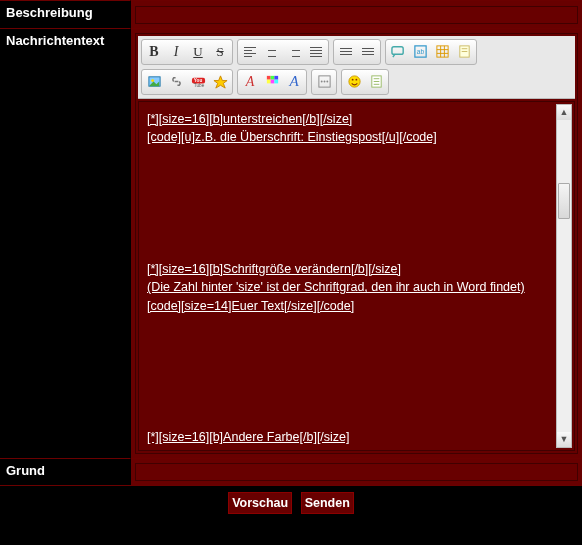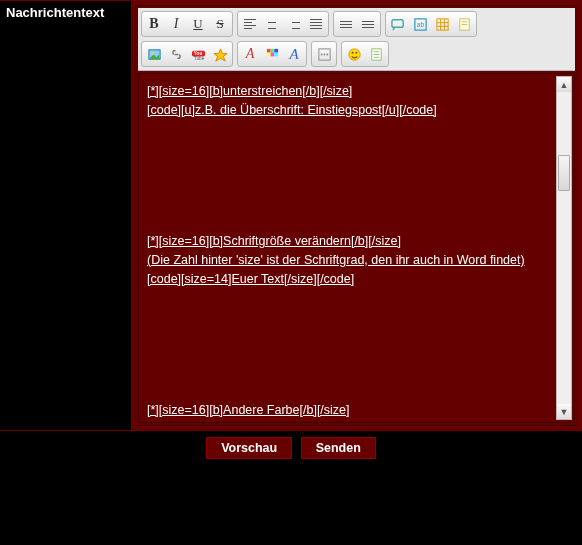--- a/index.html
+++ b/index.html
@@ -121,31 +121,37 @@
     padding: 6px;
     background:#000;
     border-top:1px solid #6b0000;
   }
   .btn {
     background: #680000;
     border: 1px solid #8b0000;
     color: #fff;
     font-size: 12.5px;
     font-weight: bold;
-    padding: 3px 14px;
+    padding: 3px 3px;
     margin: 0 2px;
     cursor: pointer;
   }
   svg { width:15px; height:15px; }
 </style>
 </head>
 <body>
 
 <table class="form">
   <tbody>
+      <tr>
+    <td class="label">Beschreibung</td>
+    <td class="field">
+      <input class="text" type="text" value="" style="">
+    </td>
+  </tr>
   <tr>
     <td class="label">Nachrichtentext</td>
     <td class="field" style="padding:4px;">
       <div class="editor-wrap">
         <div class="toolbar">
 
           <div class="btn-group">
             <div class="tbtn" style="font-family:serif;font-weight:bold;font-size:14px">B</div>
             <div class="tbtn" style="font-style:italic;font-family:serif;font-size:14px">I</div>
             <div class="tbtn" style="text-decoration:underline;font-family:serif;font-size:13px">U</div>
@@ -331,20 +337,26 @@
 
 
 [*][size=16][b]Andere Farbe[/b][/size]</div>
           <div class="scrollbar">
             <div class="scroll-arrow">▲</div>
             <div class="scroll-thumb"></div>
             <div class="scroll-arrow" style="position:absolute;bottom:0;left:0;right:0">▼</div>
           </div>
         </div>
       </div>
+    </td>
+  </tr>
+  <tr>
+    <td class="label">Grund</td>
+    <td class="field">
+      <input class="text" type="text" value="" style="">
     </td>
   </tr>
   <tr>
     <td colspan="2" class="buttons-row">
       <button class="btn">Vorschau</button>
       <button class="btn">Senden</button>
     </td>
   </tr>
 </tbody>
   </table>

